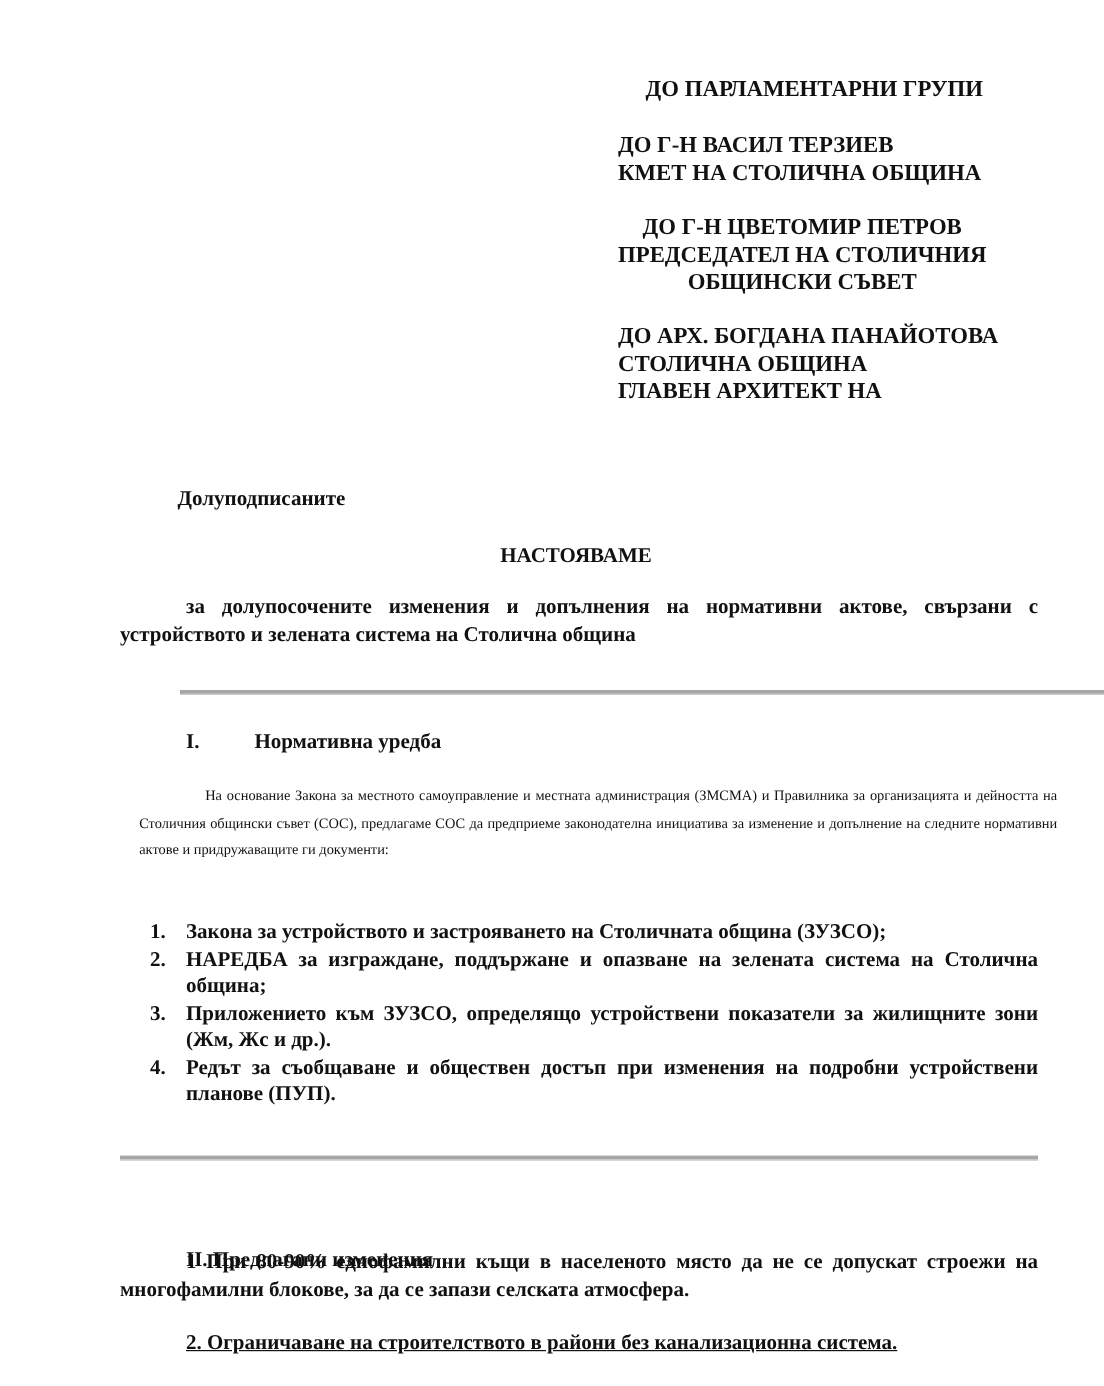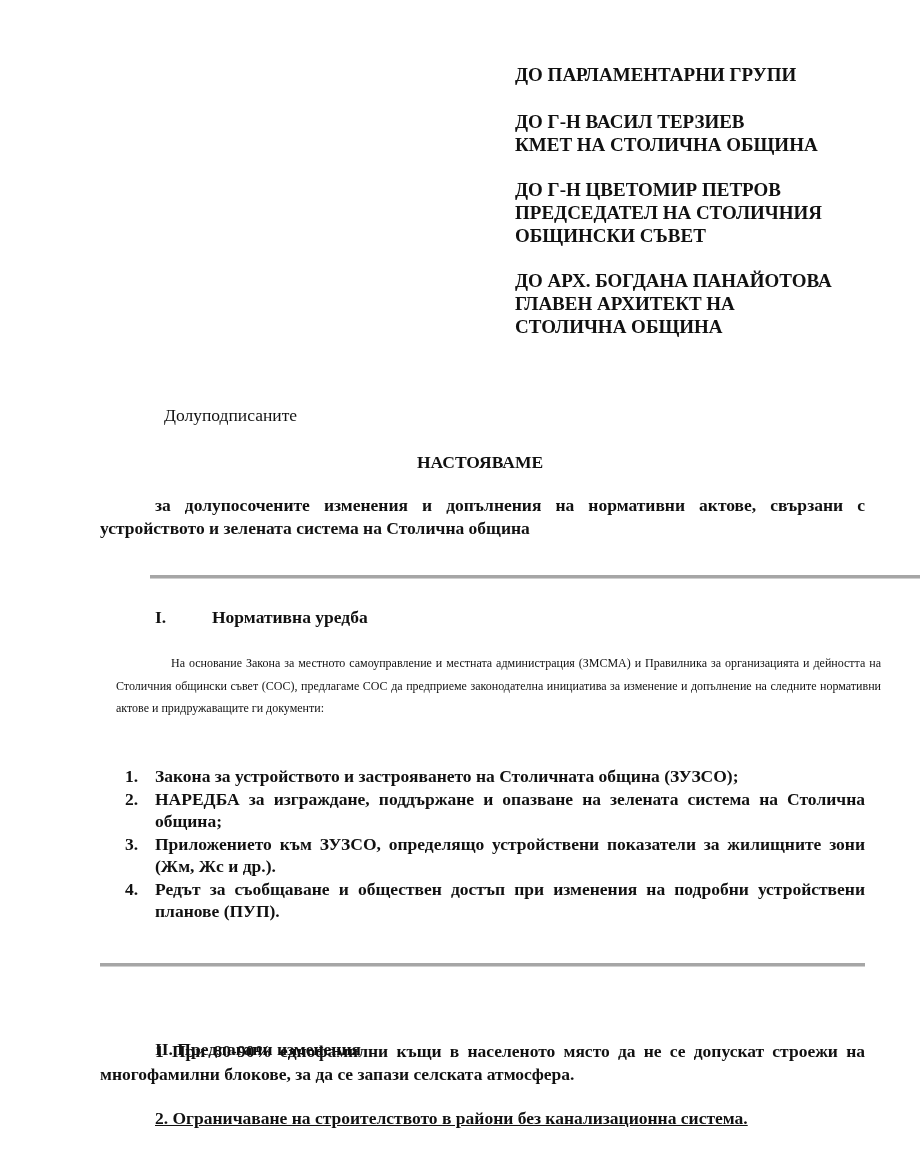--- a/index.html
+++ b/index.html
@@ -22,24 +22,24 @@
       position: absolute;
       left: 515px;
       font-weight: bold;
       font-size: 19px;
       line-height: 23px;
       white-space: nowrap;
     }
     .addressee div { margin: 0; }
 
     .signatories {
-      left: 164px;
+      left: 148px;
       top: 405px;
       font-size: 17.5px;
-      font-weight: normal;
+      font-weight: bold;
     }
     .urge {
       left: 0;
       width: 960px;
       text-align: center;
       top: 452px;
       font-size: 17.5px;
       font-weight: bold;
     }
     .intro {
@@ -115,39 +115,39 @@
       line-height: 23px;
       text-align: justify;
       text-indent: 55px;
     }
     .proposal-1 { top: 1040px; }
     .proposal-2 { top: 1107px; text-decoration: underline; }
   </style>
 </head>
 <body>
 
-<div class="addressee" style="top:63px;">
+<div class="addressee" style="top:63px;margin-left:23px;">
   <div>ДО ПАРЛАМЕНТАРНИ ГРУПИ</div>
 </div>
 
 <div class="addressee" style="top:110px;">
   <div>ДО Г-Н ВАСИЛ ТЕРЗИЕВ</div>
   <div>КМЕТ НА СТОЛИЧНА ОБЩИНА</div>
 </div>
 
-<div class="addressee" style="top:178px;">
+<div class="addressee" style="top:178px;text-align:center;">
   <div>ДО Г-Н ЦВЕТОМИР ПЕТРОВ</div>
   <div>ПРЕДСЕДАТЕЛ НА СТОЛИЧНИЯ</div>
   <div>ОБЩИНСКИ СЪВЕТ</div>
 </div>
 
 <div class="addressee" style="top:269px;">
   <div>ДО АРХ. БОГДАНА ПАНАЙОТОВА</div>
+  <div>СТОЛИЧНА ОБЩИНА</div>
   <div>ГЛАВЕН АРХИТЕКТ НА</div>
-  <div>СТОЛИЧНА ОБЩИНА</div>
 </div>
 
 <div class="abs signatories">Долуподписаните</div>
 <div class="abs urge">НАСТОЯВАМЕ</div>
 <div class="abs intro">за долупосочените изменения и допълнения на нормативни актове, свързани с устройството и зелената система на Столична община</div>
 
 <div class="divider divider-1"></div>
 
 <div class="section-heading sec1-num">I.</div>
 <div class="section-heading sec1-title">Нормативна уредба</div>

